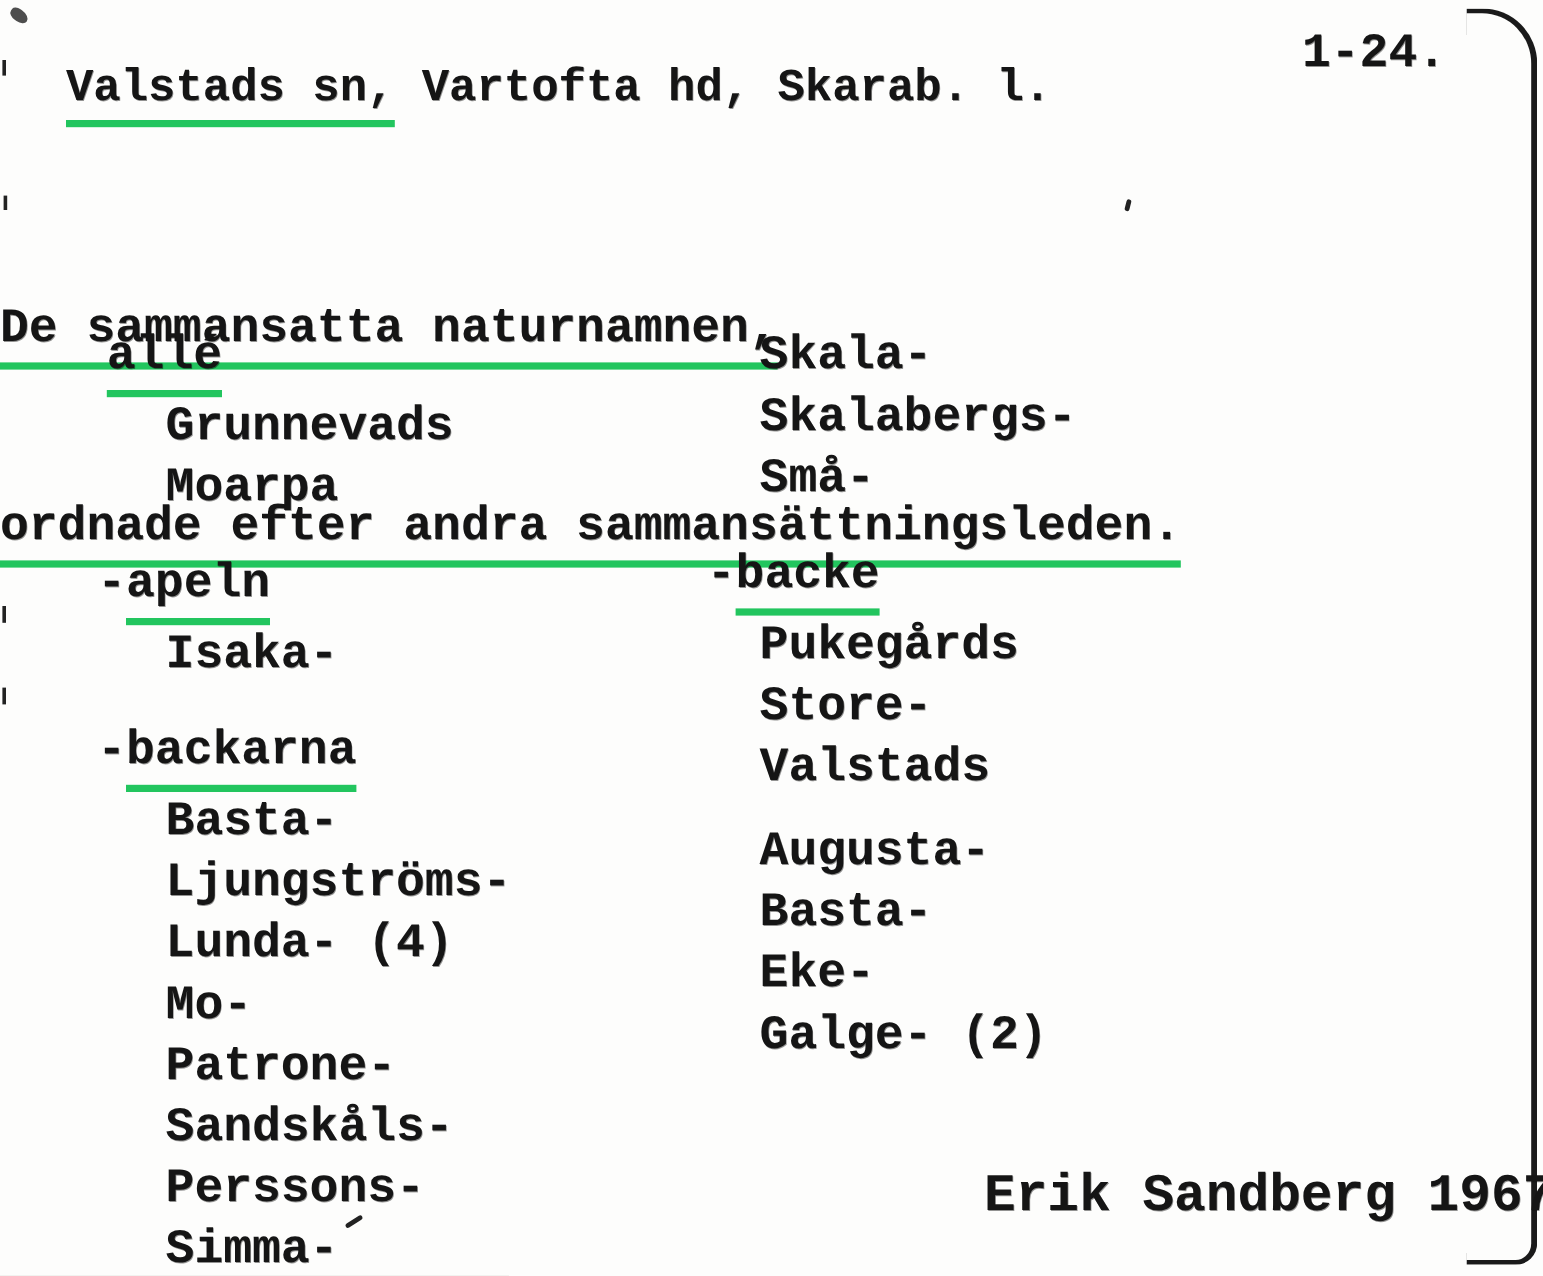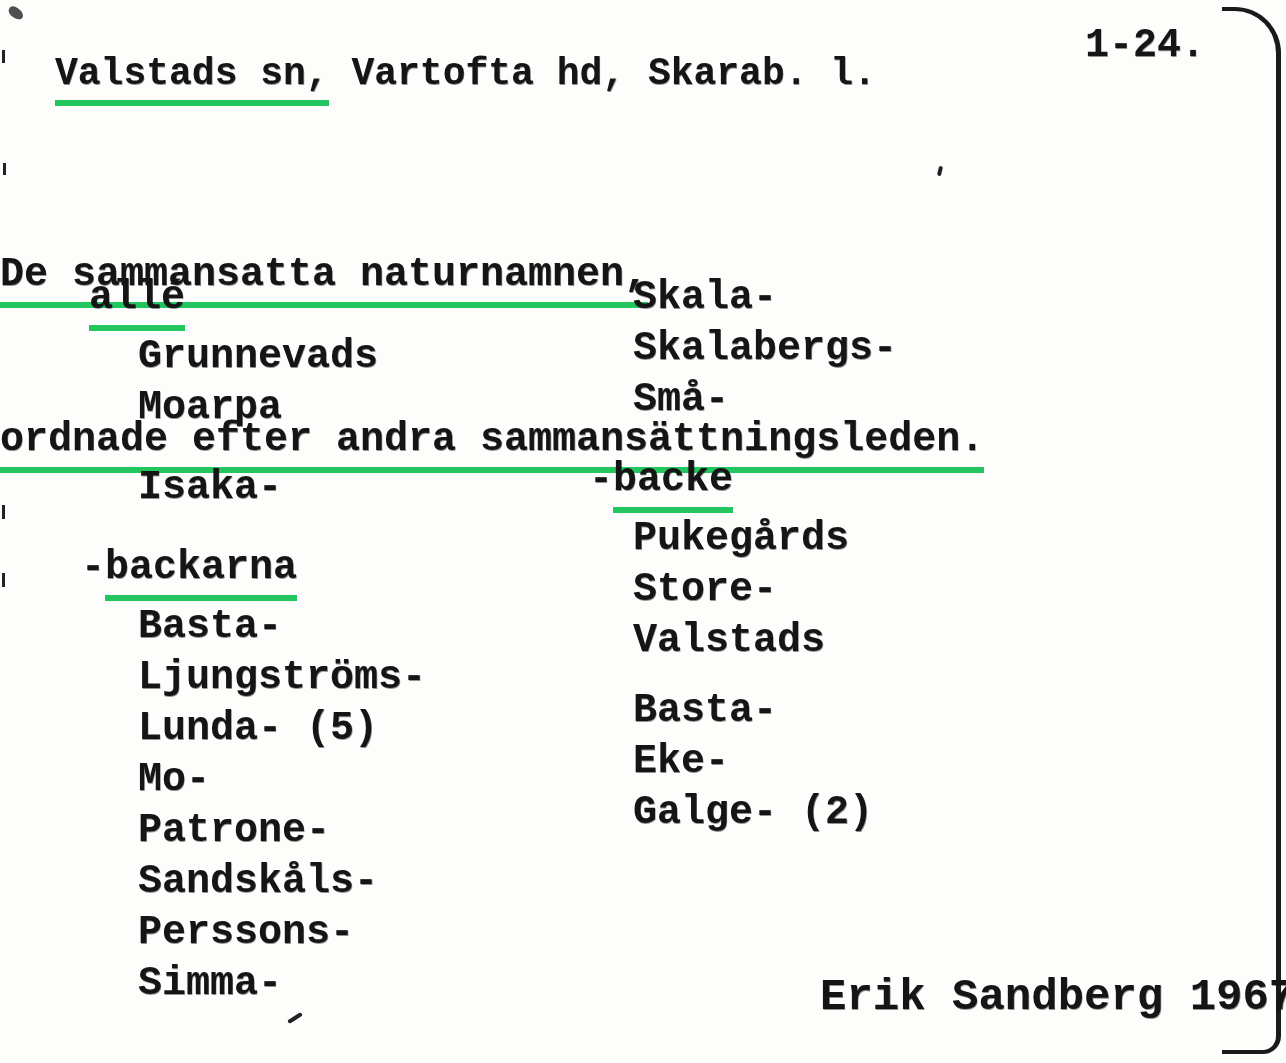--- a/index.html
+++ b/index.html
@@ -74,27 +74,28 @@
     <div class="title-line2"><span class="u">ordnade efter andra sammansättningsleden.</span></div>
   </div>
 
   <div class="col col-left">
     <div class="group">
       <div class="line head"><span class="u">allé</span></div>
       <div class="line item">Grunnevads</div>
       <div class="line item">Moarpa</div>
     </div>
     <div class="group">
+      <div class="line head"><span>-</span><span class="u">apeln</span></div>
       <div class="line item">Isaka-</div>
     </div>
     <div class="group">
       <div class="line head"><span>-</span><span class="u">backarna</span></div>
       <div class="line item">Basta-</div>
       <div class="line item">Ljungströms-</div>
-      <div class="line item">Lunda- (5)</div>
+      <div class="line item">Lunda- (4)</div>
       <div class="line item">Mo-</div>
       <div class="line item">Patrone-</div>
       <div class="line item">Sandskåls-</div>
       <div class="line item">Perssons-</div>
       <div class="line item">Simma-</div>
     </div>
   </div>
 
   <div class="col col-right">
     <div class="group">
@@ -102,20 +103,21 @@
       <div class="line item">Skalabergs-</div>
       <div class="line item">Små-</div>
     </div>
     <div class="group">
       <div class="line head"><span>-</span><span class="u">backe</span></div>
       <div class="line item">Pukegårds</div>
       <div class="line item">Store-</div>
       <div class="line item">Valstads</div>
     </div>
     <div class="group">
+      <div class="line item">Augusta-</div>
       <div class="line item">Basta-</div>
       <div class="line item">Eke-</div>
       <div class="line item">Galge- (2)</div>
     </div>
   </div>
 
   <div class="signature">Erik Sandberg 1967</div>
 
 </div>
 

